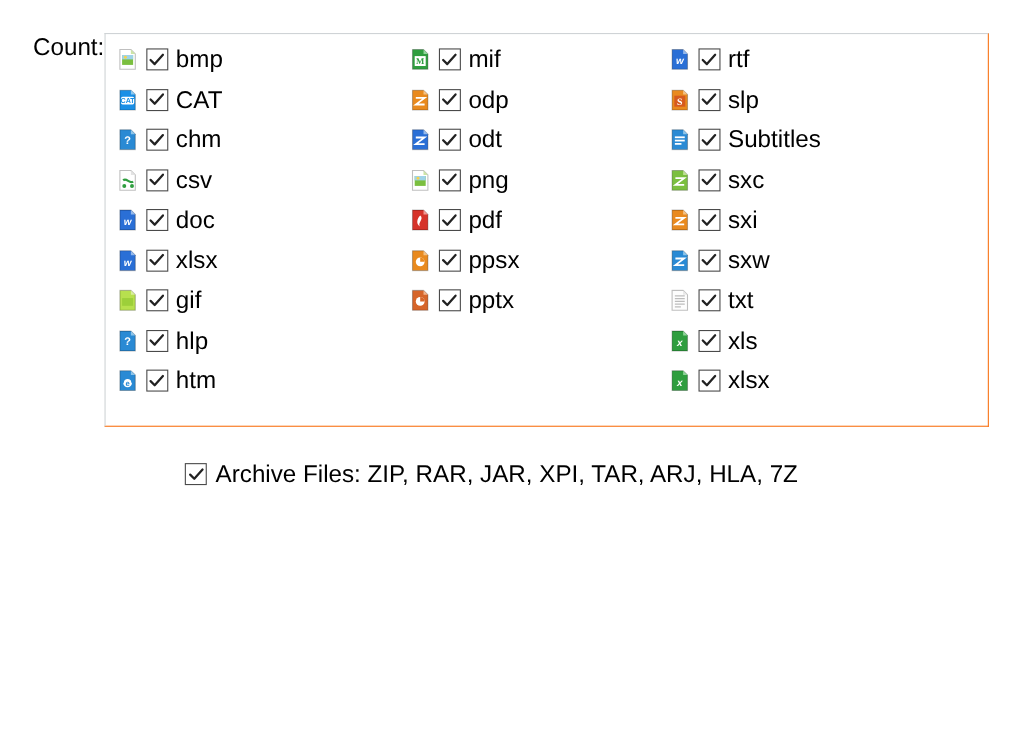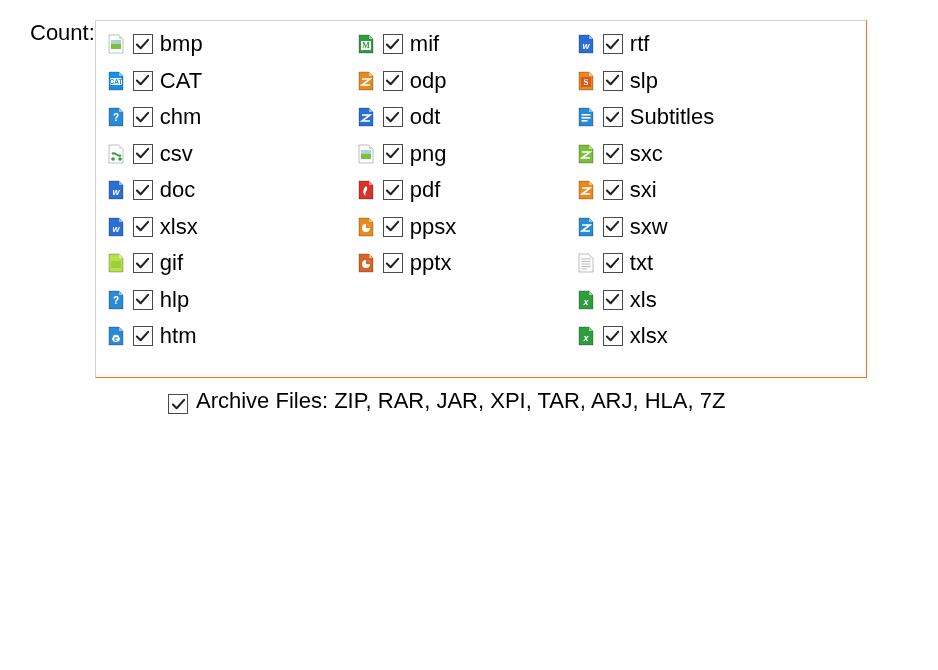--- a/index.html
+++ b/index.html
@@ -1,29 +1,29 @@
 <!DOCTYPE html>
 <html><head>
 <meta charset="utf-8">
 <style>
 html,body{margin:0;padding:0;background:#fff;font-family:"Segoe UI",Tahoma,Arial,sans-serif;font-size:22px;color:#000}
-.wrap{position:relative;width:830px;height:670px;box-sizing:border-box;padding:20px 30px 30px 30px}
+.wrap{position:relative;width:830px;height:670px;box-sizing:border-box;padding:30px 30px 30px 30px}
 .row{display:flex;align-items:flex-start}
 .label{width:110px;text-align:left;padding-top:0;color:#000}
-.panel{border:1px solid #f97316;border-left:1px solid #cfd3d6;border-top:1px solid #cfd3d6;padding:8px 60px 8px 10px;min-height:340px;display:flex;gap:0}
+.panel{border:1px solid #f97316;border-left:1px solid #cfd3d6;border-top:1px solid #cfd3d6;padding:8px 60px 8px 10px;min-height:340px;display:flex;gap:16px}
 .col{display:flex;flex-direction:column;gap:6.5px}
 .col.c1{width:250px}
 .col.c2{width:220px}
 .col.c3{width:230px}
 .item{display:flex;align-items:center;gap:7px;height:30px}
 .item .txt{white-space:nowrap}
 .cb{width:20px;height:20px;border:1px solid #4a4a4a;background:#fff;display:flex;align-items:center;justify-content:center;box-sizing:border-box;flex:0 0 auto}
 .cb svg{width:15px;height:15px}
 .icon{width:20px;height:20px;flex:0 0 auto;display:flex;align-items:center;justify-content:center}
-.footer{margin-top:10px;margin-left:138px;display:flex;align-items:flex-end;gap:8px}
+.footer{margin-top:30px;margin-left:138px;display:flex;align-items:center;gap:8px}
 </style>
 </head>
 <body>
 <div class="wrap">
 
 <div class="row">
   <div class="label">Count:</div>
   <div class="panel">
     <div class="col c1" id="col0">
           <div class="item">

